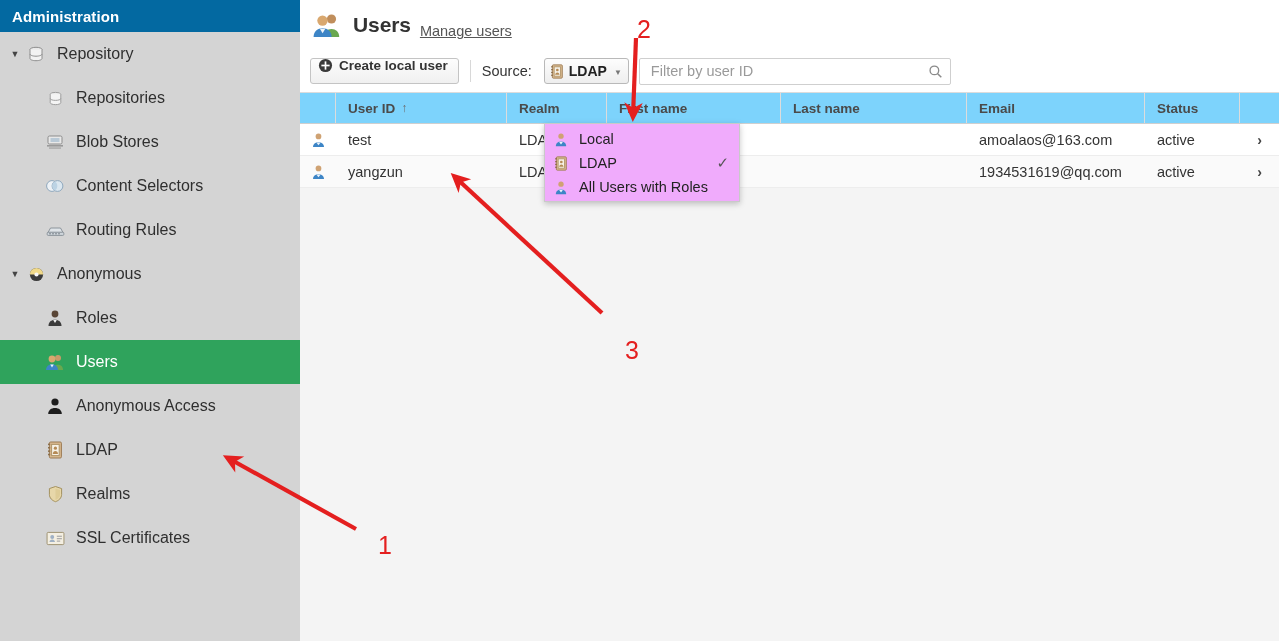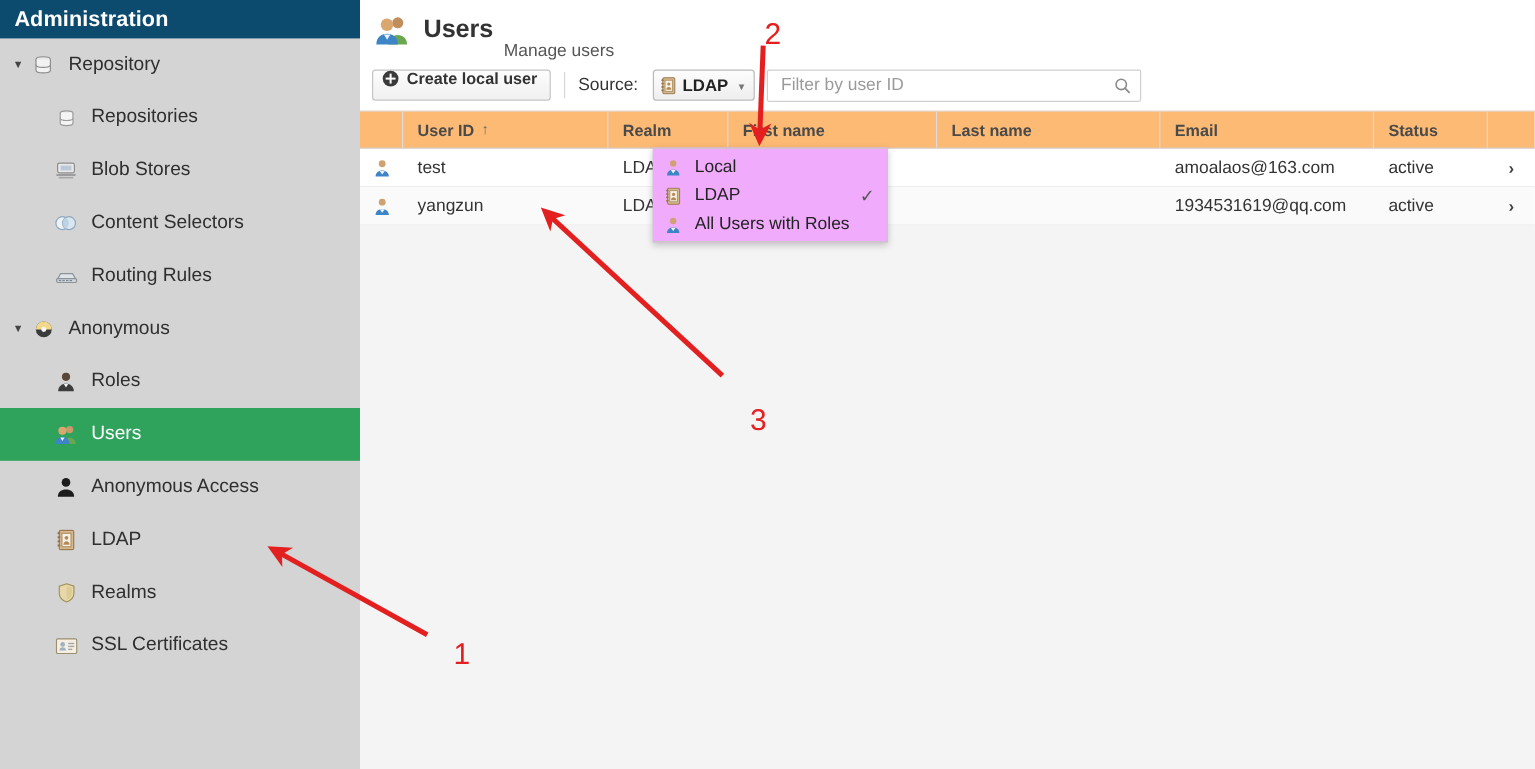--- a/index.html
+++ b/index.html
@@ -14,23 +14,23 @@
 
   
   .sidebar {
     position: absolute; left: 0; top: 0;
     width: 300px; height: 641px;
     background: #d4d4d4;
     overflow: hidden;
   }
   .sidebar-header {
     height: 32px;
-    background: #0c4a6e;
+    background: #0369a1;
     color: #ffffff;
-    font-size: 18px;
+    font-size: 15px;
     font-weight: bold;
     display: flex; align-items: center;
     padding-left: 12px;
     letter-spacing: .1px;
   }
   .nav-group-title {
     height: 44px;
     display: flex; align-items: center;
     padding-left: 8px;
     font-size: 16px;
@@ -74,21 +74,21 @@
     display: flex; align-items: center;
     padding-left: 12px;
   }
   .page-title-icon { margin-right: 11px; display:flex; }
   .page-title {
     font-size: 21px; font-weight: bold; color: #333;
     letter-spacing: -.1px;
   }
   .page-subtitle {
     font-size: 14.5px; color: #555; margin-left: 9px;
-    position: relative; top: 18px;
+    position: relative; top: 6px; text-decoration: underline;
   }
 
   .toolbar {
     height: 42px;
     background: #ffffff;
     display: flex; align-items: center;
     padding-left: 10px;
     position: relative;
   }
   .btn-create {
@@ -138,21 +138,21 @@
     font-family: "Liberation Sans", sans-serif;
     background: transparent;
   }
   .filter-input::placeholder { color: #9a9a9a; }
   .search-ico { display:flex; margin-left: 4px; }
 
   
   .table { width: 979px; background: #fff; }
   .thead {
     display: flex; height: 32px;
-    background: #fdba74;
+    background: #7dd3fc;
     border-top: 1px solid #dcdcdc;
     border-bottom: 1px solid #cfcfcf;
   }
   .th {
     display: flex; align-items: center;
     font-size: 13.5px; font-weight: bold; color: #4a4a4a;
     padding-left: 12px;
     border-right: 1px solid #dcdcdc;
     height: 100%;
     white-space: nowrap;

